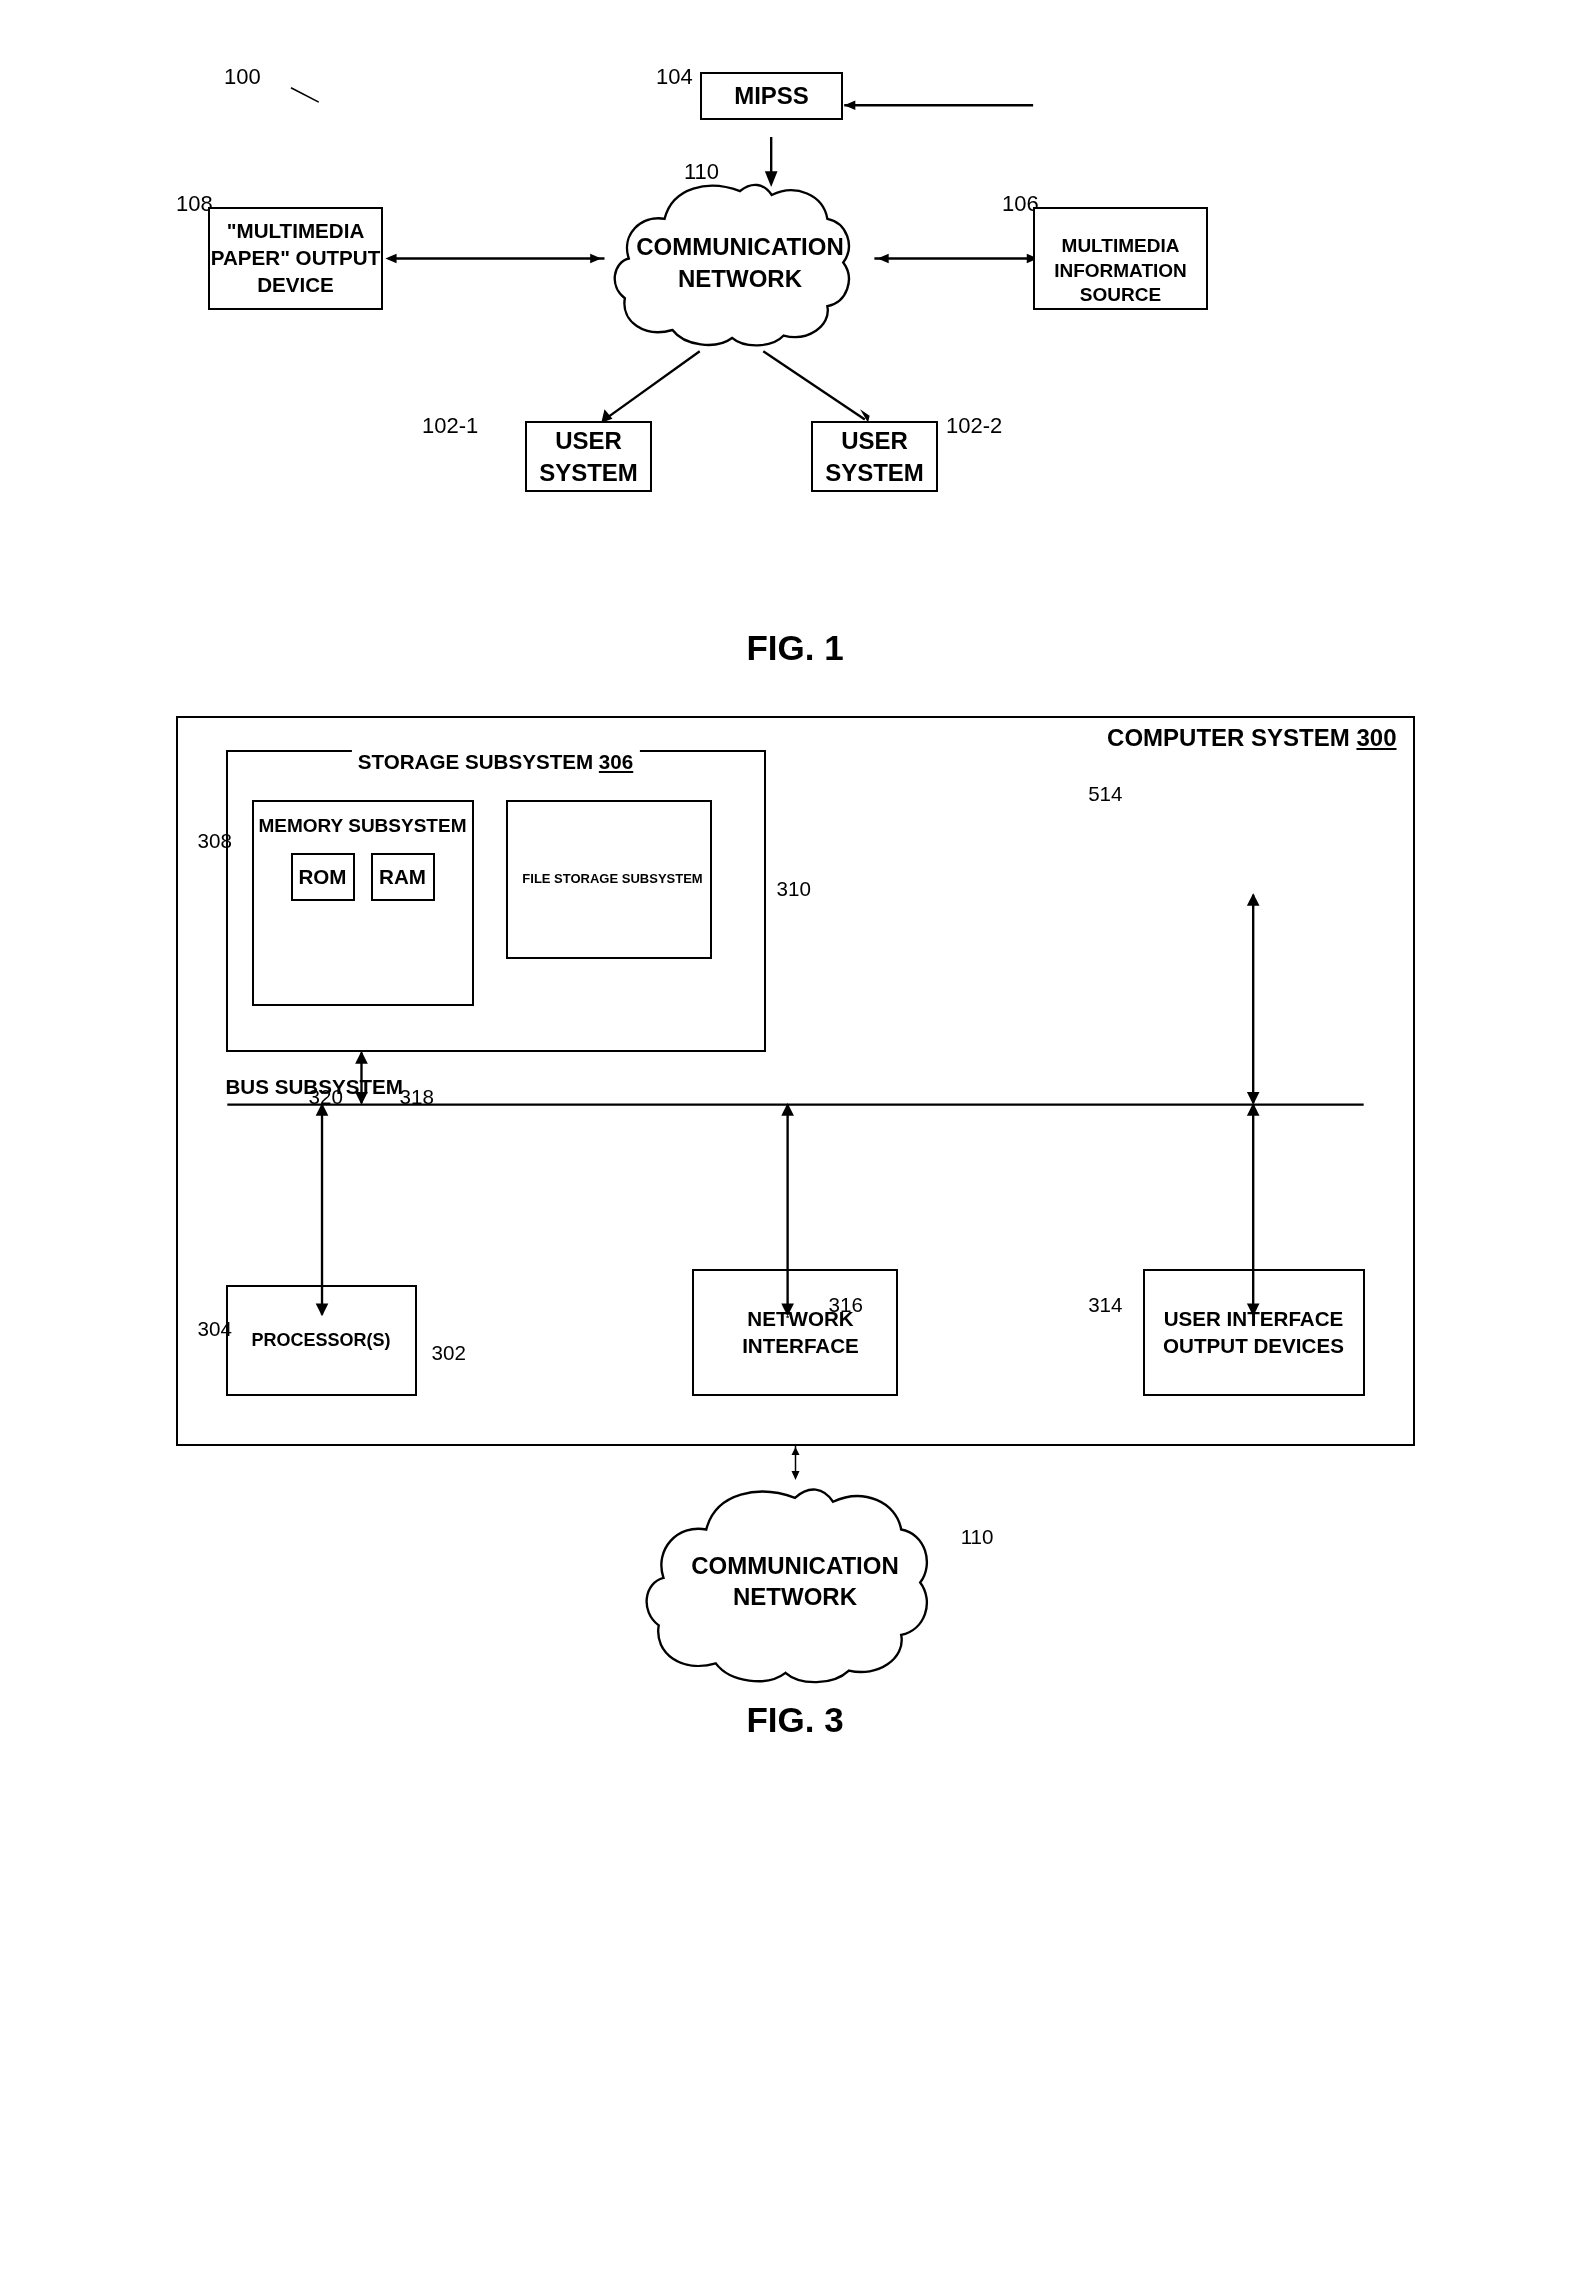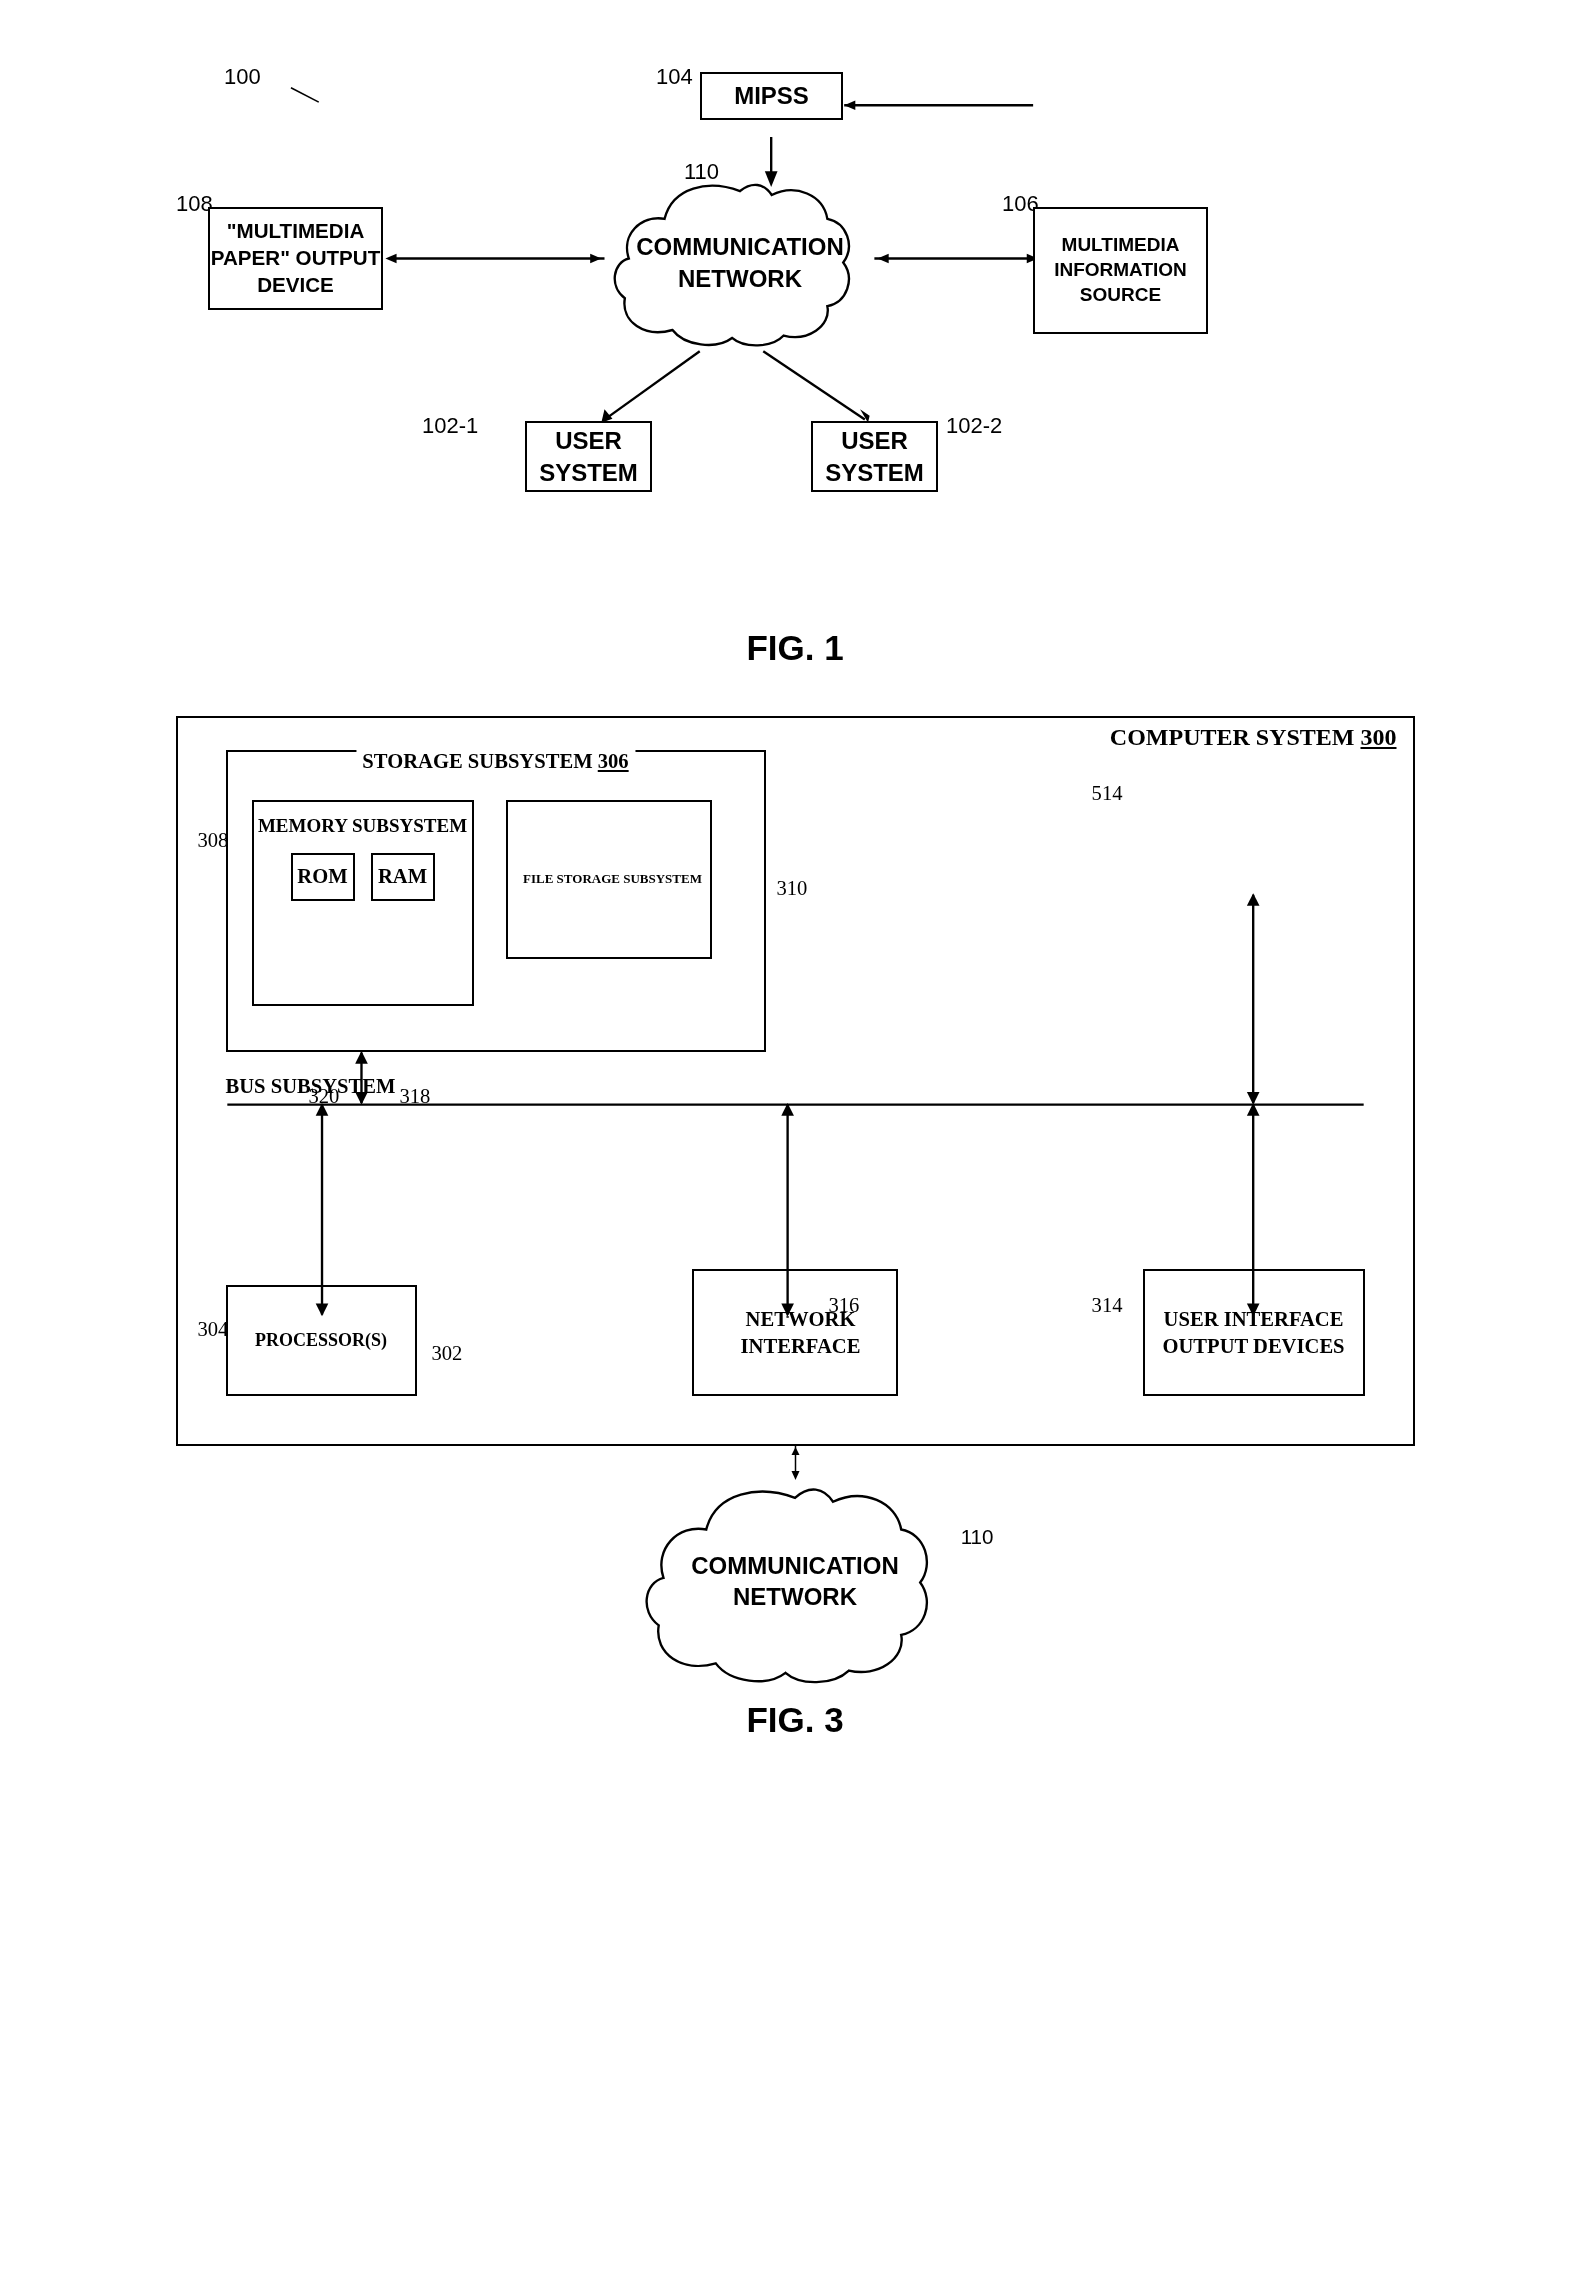--- a/index.html
+++ b/index.html
@@ -58,22 +58,22 @@
     .f1-multimedia-paper {
       width: 175px; height: 103px;
       top: 159px; left: 48px;
     }
     .f1-comm-network {
       position: absolute;
       top: 127px; left: 445px;
       width: 270px; height: 175px;
     }
     .f1-multimedia-info {
-      width: 175px; height: 127px;
-      top: 159px; left: 873px;
+      width: 175px; height: 103px;
+      top: 159px; left: 873px; align-items: flex-end;
     }
     .f1-user-system-1 {
       width: 127px; height: 71px;
       top: 373px; left: 365px;
     }
     .f1-user-system-2 {
       width: 127px; height: 71px;
       top: 373px; left: 651px;
     }
 
@@ -112,21 +112,20 @@
       height: 100%;
       pointer-events: none;
     }
 
     .fig3-outer-box {
       border: 2.4px solid #000;
       position: relative;
       width: 1239px;
       height: 730px;
       margin: 0 auto;
-      font-family: Liberation Serif, serif;
     }
 
     .fig3-title-label {
       position: absolute;
       top: 6.4px; right: 16px;
       font-size: 24px;
       font-weight: bold;
     }
 
     .fig3-title-underline {

